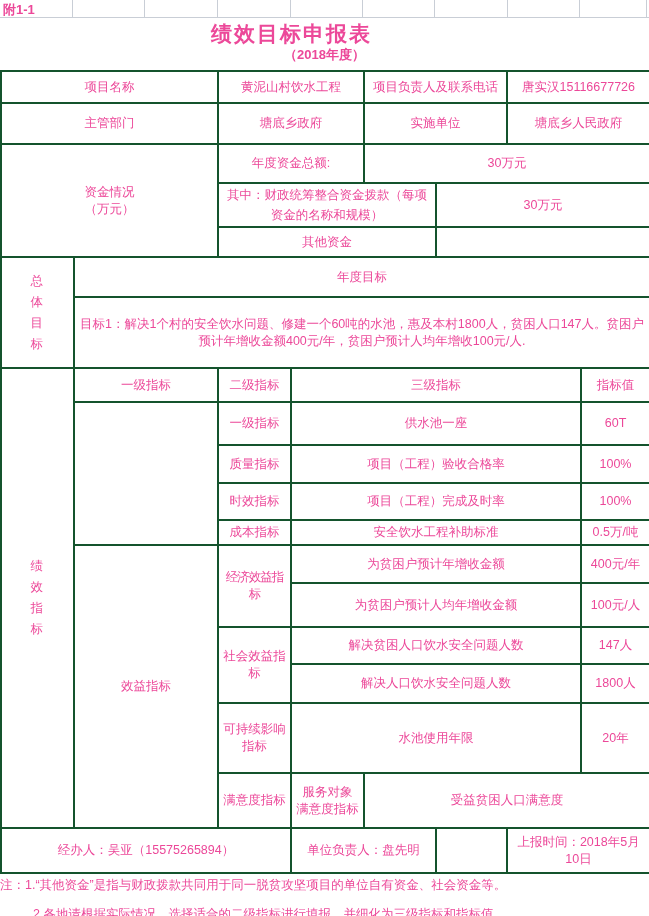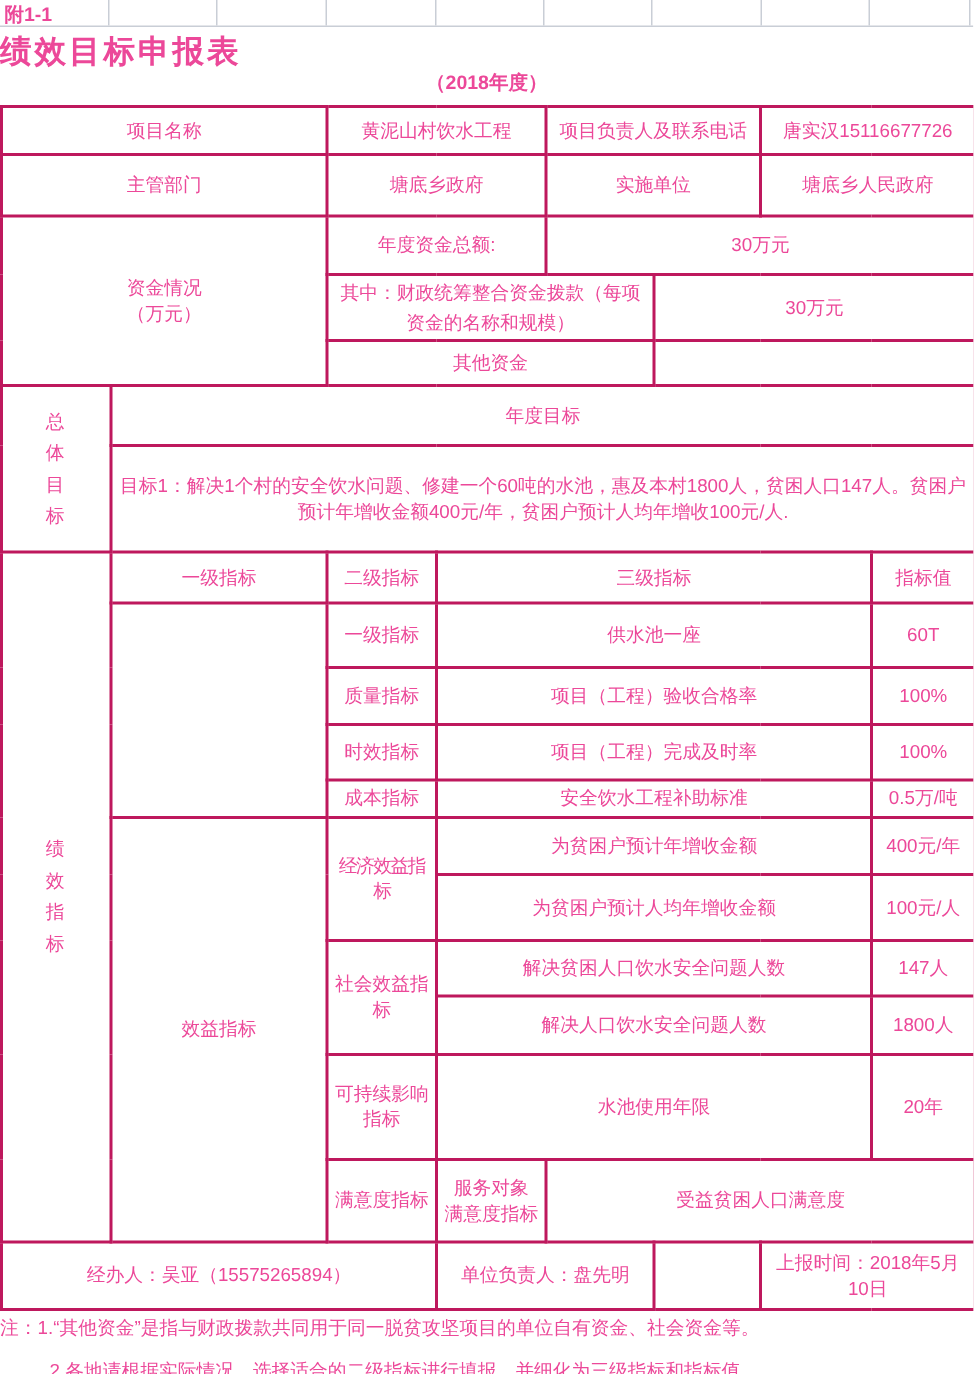--- a/index.html
+++ b/index.html
@@ -6,28 +6,28 @@
   .sheet{
     position:relative;width:649px;height:916px;background:#ffffff;
     font-family:"Liberation Sans","DejaVu Sans",sans-serif;color:#ec4899;overflow:hidden;
   }
   
   .hdr{position:relative;width:649px;height:70px;}
   .gridline{position:absolute;background:#c9ced6;}
   .gl-h{left:0;top:17px;width:649px;height:1px;}
   .gl-v{top:0;width:1px;height:17px;}
   .doc-tag{position:absolute;left:3px;top:1px;font-size:13px;font-weight:bold;}
-  .doc-title{position:absolute;left:0;top:20px;width:583px;
+  .doc-title{position:absolute;left:0;top:20px;width:583px;text-align:center;
     font-size:21px;font-weight:bold;letter-spacing:2px;}
   .doc-subtitle{position:absolute;left:0;top:46px;width:649px;text-align:center;
     font-size:13px;font-weight:bold;}
   
   table.frm{border-collapse:collapse;table-layout:fixed;width:649px;}
   table.frm td{
-    border:2px solid #be185d;font-size:12.5px;line-height:17px;
+    border:2px solid #14532d;font-size:12.5px;line-height:17px;
     text-align:center;vertical-align:middle;padding:1px 2px;overflow:hidden;
     word-break:break-all;
   }
   td.l{text-align:left;padding-left:5px;}
   td.goal{text-align:left;padding:2px 7px;line-height:21px;}
   .prel{white-space:pre-line;}
   .vtext{display:inline-block;width:14px;line-height:21px;word-break:break-all;
     white-space:normal;text-align:left;}
   td.fit1{font-size:11.5px;letter-spacing:-1px;padding:1px 0;overflow:visible;}
   

